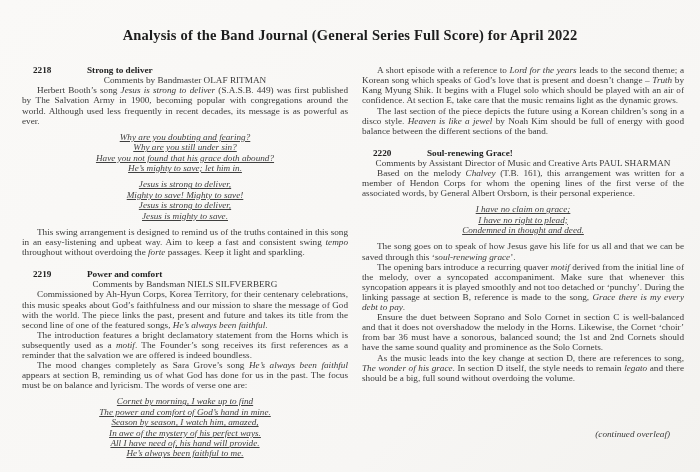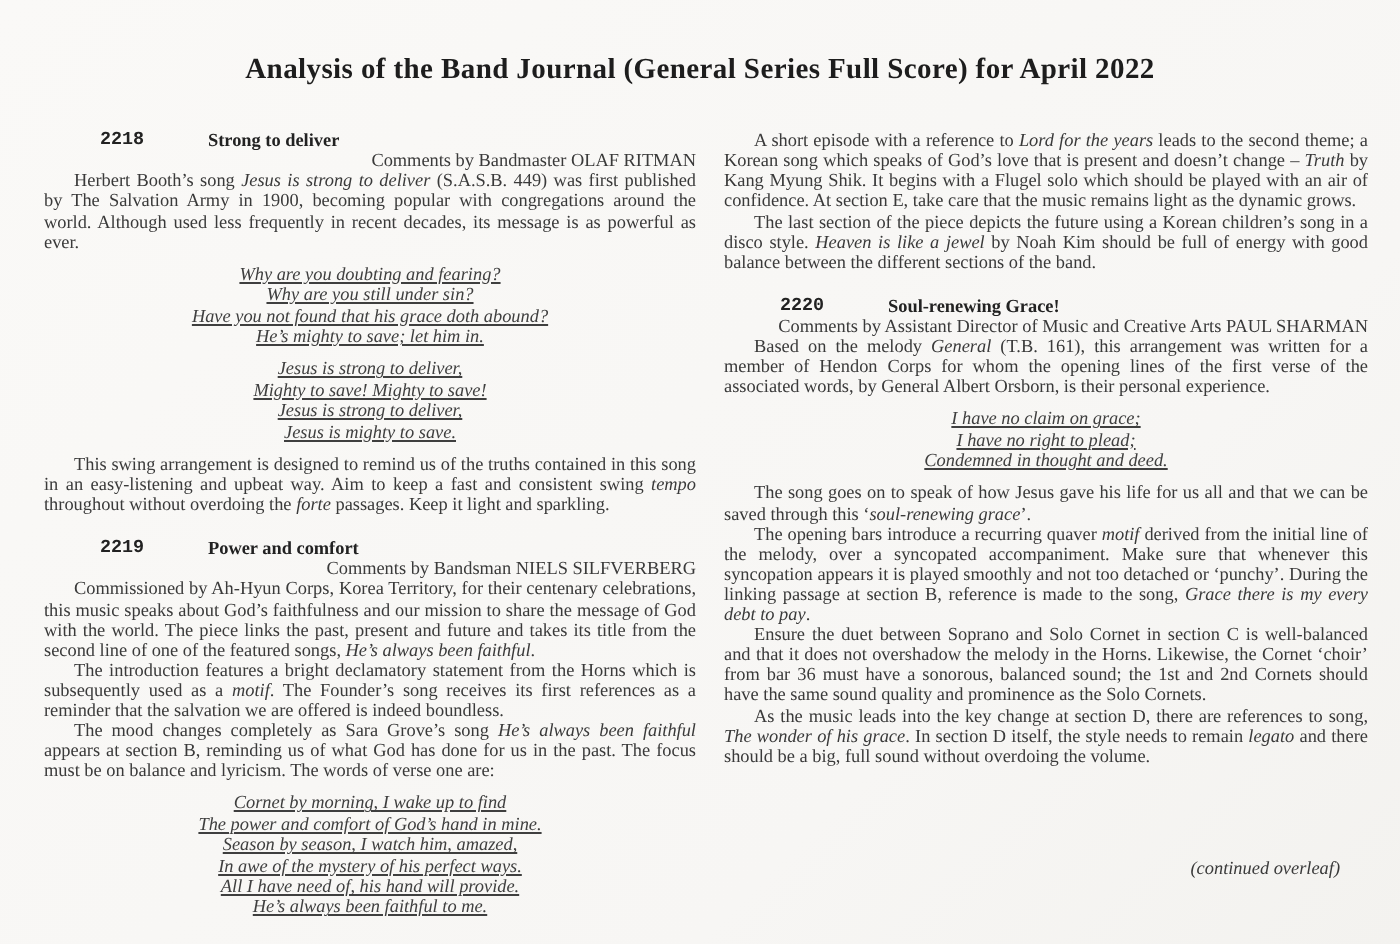--- a/index.html
+++ b/index.html
@@ -13,22 +13,22 @@
   .page{position:relative;width:700px;height:472px;
     background:linear-gradient(135deg,#faf9f7 0%,#f7f6f4 70%,#f3f2ef 100%);}
   .title{margin:0;padding-top:26px;text-align:center;font-weight:700;
     font-size:14.5px;line-height:1.32;color:#1d1d1d;letter-spacing:.2px;}
   .title div{white-space:nowrap;}
   .columns{display:flex;margin-top:20px;padding:0 16px 0 22px;}
   .col{font-size:9.2px;line-height:10.1px;text-align:justify;color:#3a3a3a;}
   .col-left{width:326px;margin-right:14px;}
   .col-right{width:322px;}
   .sec-head{display:flex;font-weight:700;color:#222;margin:0;}
-  .sec-head .num{margin-left:28px;width:54px;flex:none;font-family:Liberation Mono, monospace;}
-  .byline{text-align:right;text-indent:0;margin:0;}
+  .sec-head .num{margin-left:11px;width:54px;flex:none;}
+  .byline{text-align:center;text-indent:0;margin:0;}
   p.para{margin:0;text-indent:15px;}
   .verse{text-align:center;font-style:italic;margin:6px 0;color:#3f3f3f;text-decoration:underline;}
   .verse .vline{line-height:10.4px;}
   .gap-sec{height:12px;}
   .it{font-style:italic;}
   .footer-note{position:absolute;top:429px;right:30px;font-style:italic;
     font-size:9.2px;color:#3a3a3a;}
 </style>
 </head>
 <body>
@@ -86,21 +86,21 @@
       <p class="para"><span>A short episode with a reference to </span><span class="it">Lord for the years</span><span> leads to the second theme; a Korean song which speaks of God’s love that is present and doesn’t change – </span><span class="it">Truth</span><span> by Kang Myung Shik. It begins with a Flugel solo which should be played with an air of confidence. At section E, take care that the music remains light as the dynamic grows.</span></p>
       <p class="para"><span>The last section of the piece depicts the future using a Korean children’s song in a disco style. </span><span class="it">Heaven is like a jewel</span><span> by Noah Kim should be full of energy with good balance between the different sections of the band.</span></p>
 
       <div class="gap-sec"></div>
 
       <div class="sec-head">
         <span class="num">2220</span>
         <span>Soul-renewing Grace!</span>
       </div>
       <p class="byline">Comments by Assistant Director of Music and Creative Arts PAUL SHARMAN</p>
-      <p class="para"><span>Based on the melody </span><span class="it">General</span><span> (T.B. 161), this arrangement was written for a member of Hendon Corps for whom the opening lines of the first verse of the associated words, by General Albert Orsborn, is their personal experience.</span></p>
+      <p class="para"><span>Based on the melody </span><span class="it">Chalvey</span><span> (T.B. 161), this arrangement was written for a member of Hendon Corps for whom the opening lines of the first verse of the associated words, by General Albert Orsborn, is their personal experience.</span></p>
       <div class="verse">
           <div class="vline">I have no claim on grace;</div>
           <div class="vline">I have no right to plead;</div>
           <div class="vline">Condemned in thought and deed.</div>
         </div>
       <p class="para"><span>The song goes on to speak of how Jesus gave his life for us all and that we can be saved through this ‘</span><span class="it">soul-renewing grace</span><span>’.</span></p>
       <p class="para"><span>The opening bars introduce a recurring quaver </span><span class="it">motif</span><span> derived from the initial line of the melody, over a syncopated accompaniment. Make sure that whenever this syncopation appears it is played smoothly and not too detached or ‘punchy’. During the linking passage at section B, reference is made to the song, </span><span class="it">Grace there is my every debt to pay</span><span>.</span></p>
       <p class="para"><span>Ensure the duet between Soprano and Solo Cornet in section C is well-balanced and that it does not overshadow the melody in the Horns. Likewise, the Cornet ‘choir’ from bar 36 must have a sonorous, balanced sound; the 1st and 2nd Cornets should have the same sound quality and prominence as the Solo Cornets.</span></p>
       <p class="para"><span>As the music leads into the key change at section D, there are references to song, </span><span class="it">The wonder of his grace</span><span>. In section D itself, the style needs to remain </span><span class="it">legato</span><span> and there should be a big, full sound without overdoing the volume.</span></p>
     </div>

